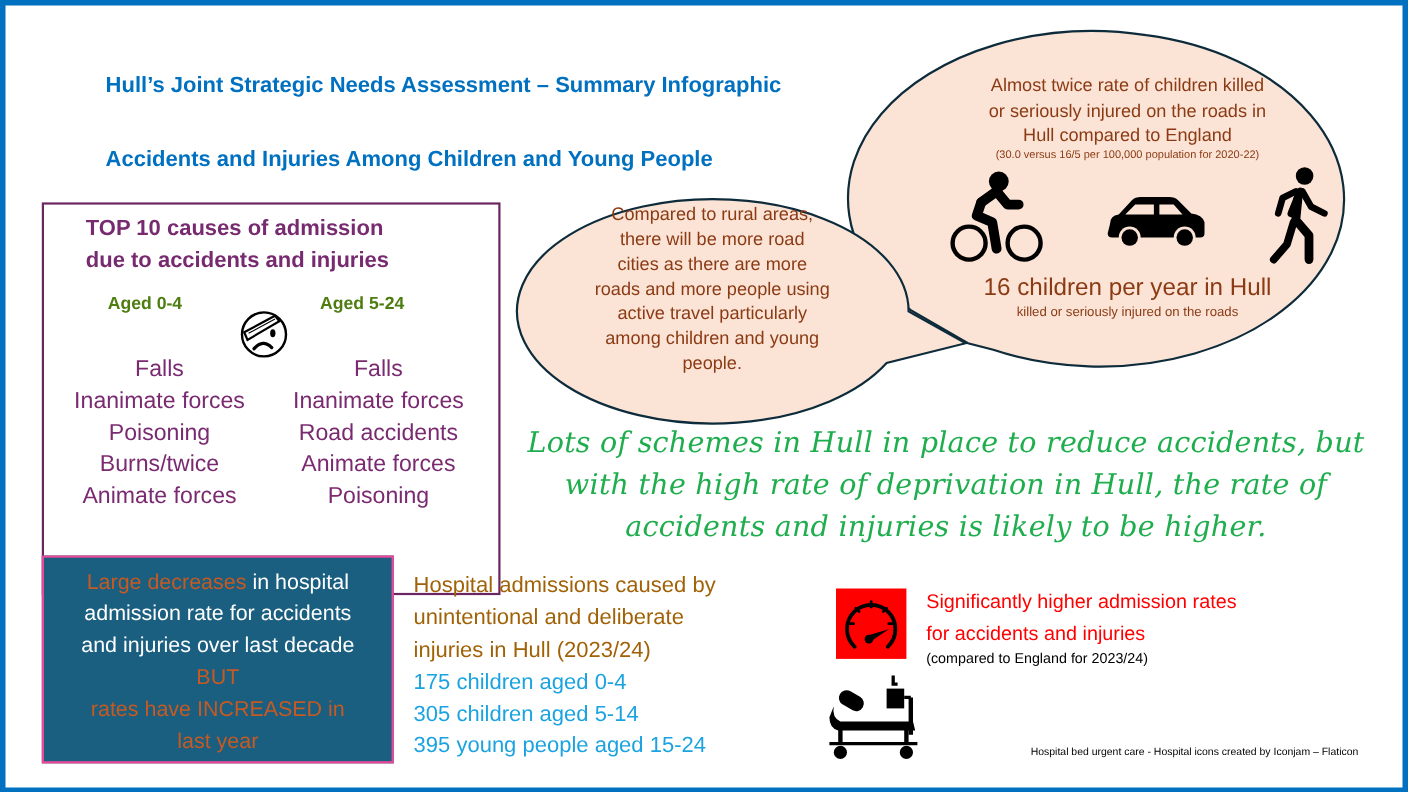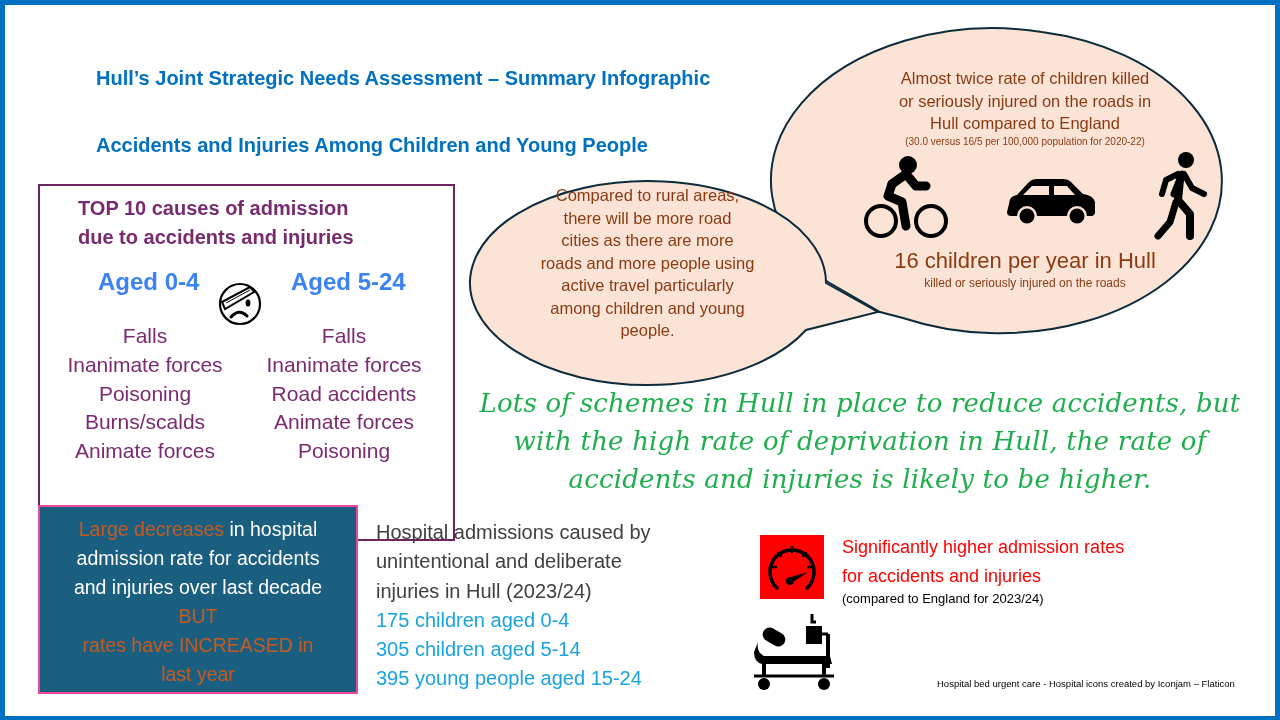--- a/index.html
+++ b/index.html
@@ -22,21 +22,21 @@
     
     .top10 {
       position: absolute; left: 38px; top: 184px; width: 417px; height: 357px;
       box-sizing: border-box; border: 2px solid #6b2561; background: #fff;
     }
     .top10 .head {
       position: absolute; left: 38px; top: 8px; color: #772a6f; font-weight: bold;
       font-size: 20px; line-height: 29px; white-space: nowrap;
     }
     .agehead {
-      position: absolute; top: 82px; font-weight: bold; font-size: 24px; color: #3b82f6; white-space: nowrap;
+      position: absolute; top: 82px; font-weight: bold; font-size: 16px; color: #4d7c0f; white-space: nowrap;
     }
     .col {
       position: absolute; top: 136px; width: 200px; text-align: center;
       color: #7a2a70; font-size: 21px; line-height: 28.8px;
     }
     .col div { white-space: nowrap; }
     .injured-face { position: absolute; left: 177px; top: 95px; width: 46px; height: 46px; }
 
     
     svg.bubbles { position: absolute; left: 0; top: 0; width: 1280px; height: 720px; }
@@ -68,21 +68,21 @@
       position: absolute; left: 38px; top: 505px; width: 320px; height: 189px;
       box-sizing: border-box; background: #1a5e80; border: 2px solid #ec4899;
       text-align: center; font-size: 19.5px; line-height: 29px; padding-top: 8px;
       color: #ffffff;
     }
     .trend-box .orange { color: #c55a22; }
 
     .admissions {
       position: absolute; left: 376px; top: 518px; font-size: 20px; line-height: 29.3px; white-space: nowrap;
     }
-    .admissions .hdr { color: #404040; }
+    .admissions .hdr { color: #a16207; }
     .admissions .cnt { color: #1aa3e0; }
 
     .speedo {
       position: absolute; left: 760px; top: 535px; width: 64px; height: 64px; background: #ff0000;
     }
     .bed { position: absolute; left: 752px; top: 612px; width: 84px; height: 80px; }
 
     .sig {
       position: absolute; left: 842px; top: 533px; color: #ff0000; font-size: 18px; line-height: 29px; white-space: nowrap;
     }
@@ -112,21 +112,21 @@
     <circle cx="23" cy="23" r="20" fill="#fff" stroke="#000" stroke-width="2.2"></circle>
     <path d="M5 21 L33 6 L37 11 L8 28 Z" fill="#fff" stroke="#000" stroke-width="2"></path>
     <line x1="9" y1="22" x2="33" y2="9" stroke="#000" stroke-width="1"></line>
     <ellipse cx="31" cy="22" rx="2.4" ry="3.6" fill="#000"></ellipse>
     <path d="M14 36 Q22 27 30 35" fill="none" stroke="#000" stroke-width="3" stroke-linecap="round"></path>
   </svg>
   <div class="col" style="left:5px;">
     <div>Falls</div>
     <div>Inanimate forces</div>
     <div>Poisoning</div>
-    <div>Burns/scalds</div>
+    <div>Burns/twice</div>
     <div>Animate forces</div>
   </div>
   <div class="col" style="left:204px;">
     <div>Falls</div>
     <div>Inanimate forces</div>
     <div>Road accidents</div>
     <div>Animate forces</div>
     <div>Poisoning</div>
   </div>
 </div>

